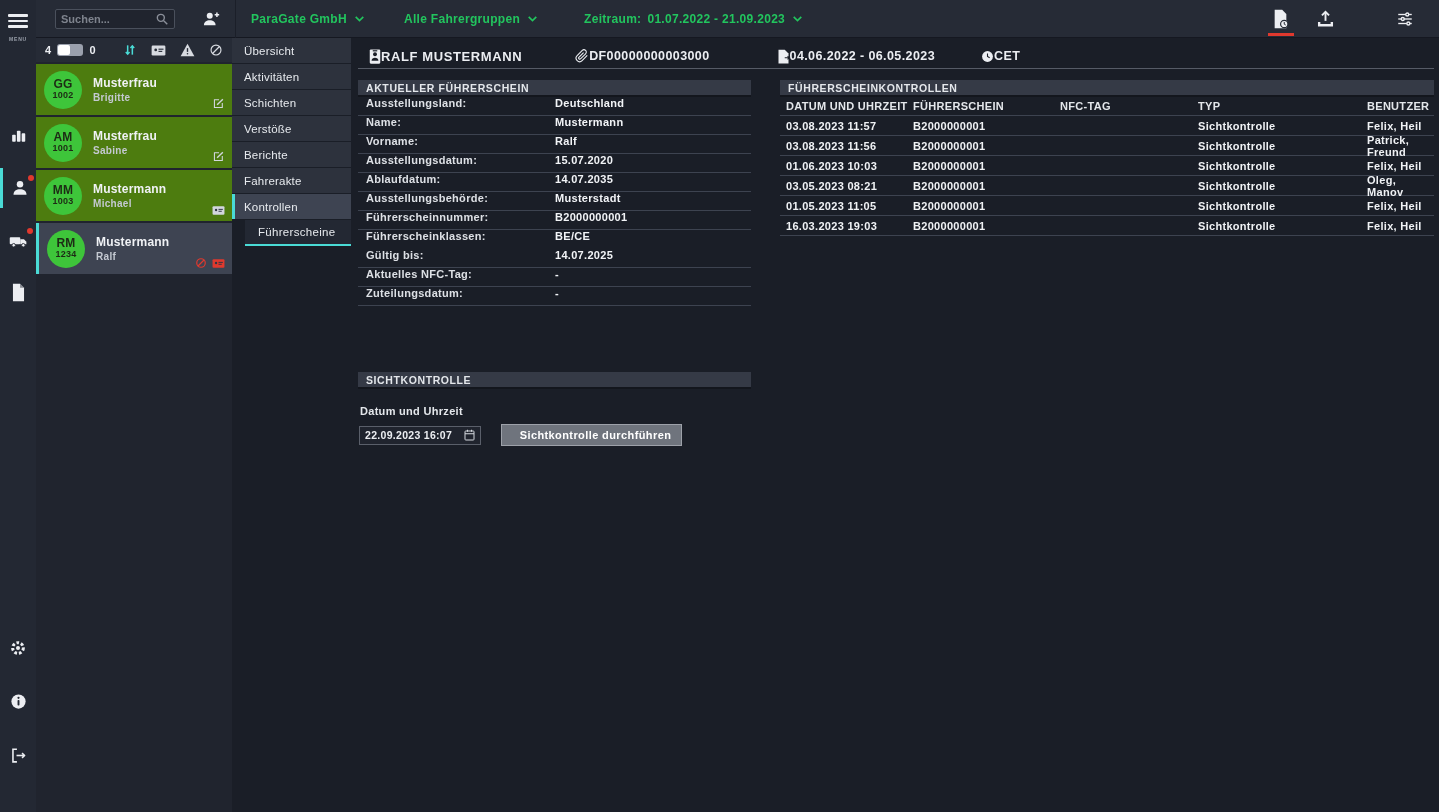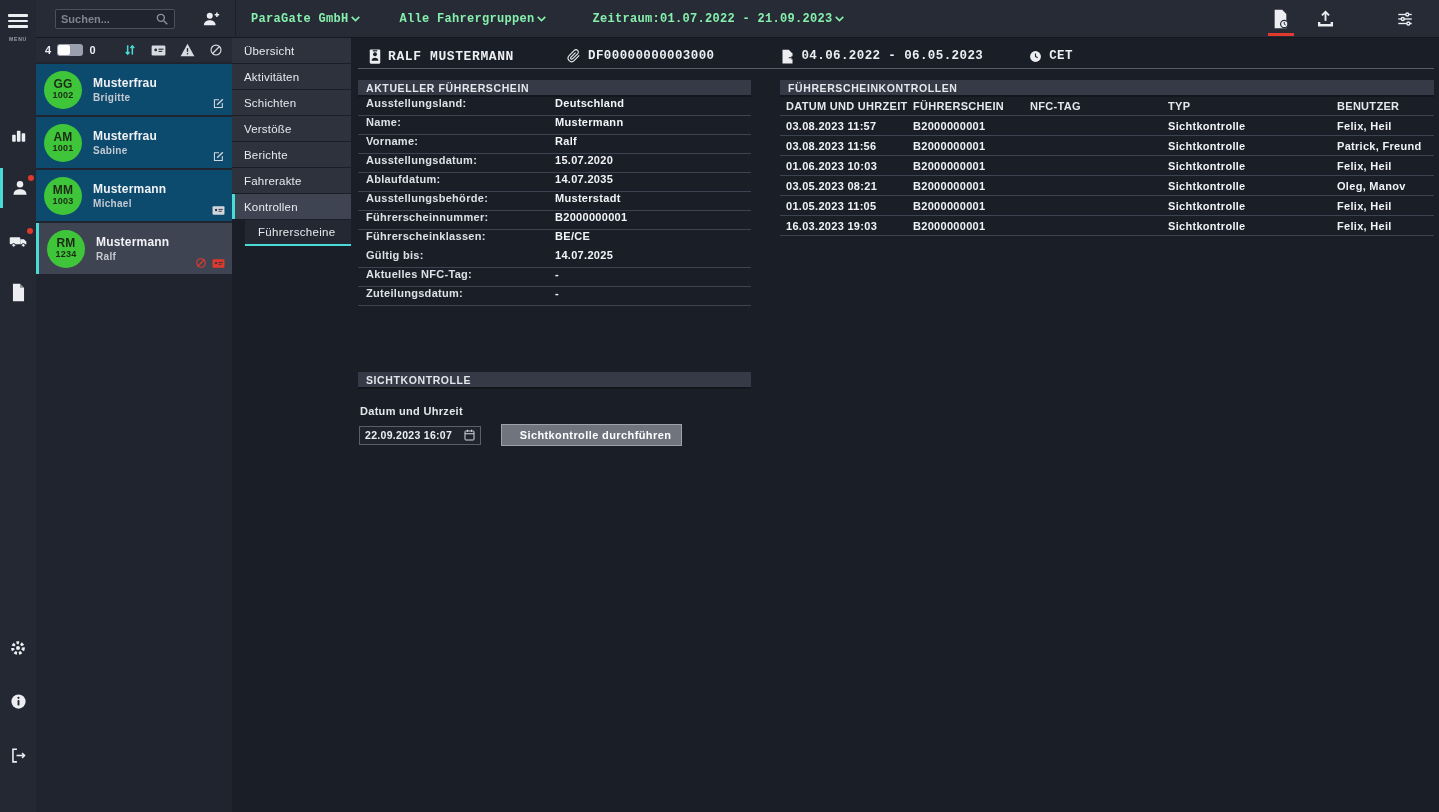--- a/index.html
+++ b/index.html
@@ -22,34 +22,34 @@
   .menu-label { position:absolute; top:36px; left:0; width:36px; text-align:center; font-size:5px; letter-spacing:.8px; color:#9aa0ab; }
   .dotwrap { position:relative; }
   .reddot { position:absolute; top:-3px; right:-4px; width:6px; height:6px; border-radius:50%; background:var(--alert-red,#e0392e); }
 
   
   .topbar { position:absolute; left:36px; top:0; width:1403px; height:38px; background:#262b36; border-bottom:1px solid #151821; display:flex; align-items:center; z-index:4;justify-content:space-between; }
   .search-box { margin-left:19px; width:120px; height:20px; border:1px solid #4a505c; border-radius:2px; background:#20242e; display:flex; align-items:center; padding:0 5px; }
   .search-box input { flex:1; min-width:0; background:transparent; border:none; outline:none; color:#cfd3da; font-family:inherit; font-size:11px; font-weight:700; }
   .search-box input::placeholder { color:#7e838d; font-weight:700; }
   .tb-sep { width:1px; height:38px; background:#1b1f29; margin-left:14px; }
-  .tb-group { display:flex; align-items:center; color:#86efac; font-size:12px; cursor:pointer; white-space:nowrap;font-family:Liberation Mono, monospace; }
+  .tb-group { display:flex; align-items:center; gap:6px; color:#22c55e; font-size:12px; cursor:pointer; white-space:nowrap; }
   .tb-right { margin-left:auto; display:flex; align-items:center; gap:24px; padding-right:24px; }
   .tb-iconbtn { position:relative; color:#eceef2; cursor:pointer; }
   .tb-iconbtn .active-underline { position:absolute; left:-3px; bottom:-7px; width:26px; height:3px; background:var(--alert-red,#e0392e); }
 
   
   .drivers { position:absolute; left:36px; top:38px; width:196px; height:774px; background:#20242e; z-index:3; }
   .drivers-header { height:24px; background:#262b36; display:flex; align-items:center; padding:0 9px; gap:6px; }
   .drv-count { font-size:11px; color:#eceef2; }
   .toggle { width:26px; height:12px; background:#9aa0ad; border-radius:3px; position:relative; cursor:pointer; }
   .toggle .knob { position:absolute; left:1px; top:1px; width:12px; height:10px; background:#ffffff; border-radius:2px; }
   .drivers-header .hsp { flex:1; }
   .drivers-header .hic { color:#d7dae0; display:inline-flex; margin-left:8px; cursor:pointer; }
-  .driver-card { position:relative; height:51px; margin-top:2px; background:#0c4a6e; display:flex; align-items:center; padding-left:8px; cursor:pointer; }
+  .driver-card { position:relative; height:51px; margin-top:2px; background:#4d7c0f; display:flex; align-items:center; padding-left:8px; cursor:pointer; }
   .driver-card.selected { background:var(--selected-bg,#3e4452); border-left:3px solid var(--accent-cyan,#4adbd6); }
   .avatar { width:38px; height:38px; border-radius:50%; background:var(--avatar-green,#3ec53a); color:#1d2b15; display:flex; flex-direction:column; align-items:center; justify-content:center; line-height:1.05; flex:0 0 38px; }
   .avatar .init { font-size:12px; font-weight:700; letter-spacing:.2px; }
   .avatar .num  { font-size:9px; font-weight:700; }
   .dtext { margin-left:11px; }
   .dlast { font-size:12px; color:#f0f2f5; letter-spacing:.2px; }
   .dfirst { font-size:10px; color:#c4c9d1; margin-top:2px; }
   .dicons { position:absolute; right:7px; bottom:5px; display:flex; gap:5px; }
   .dicons [data-icon] { display:none; color:#d2d6dd; }
   .dicons [data-icon].show { display:inline-flex; }
@@ -57,21 +57,21 @@
 
   
   .nav { position:absolute; left:232px; top:38px; width:119px; z-index:2; }
   .nav-item { height:25px; margin-bottom:1px; background:#2d323d; display:flex; align-items:center; padding-left:12px; font-size:11.5px; font-weight:400; letter-spacing:.2px; color:#e7eaee; cursor:pointer; }
   .nav-item.active { background:#3e4452; border-left:3px solid var(--accent-cyan,#4adbd6); padding-left:9px; }
   .nav-sub { height:26px; margin-left:13px; background:#232833; border-bottom:2px solid var(--accent-cyan,#4adbd6); display:flex; align-items:center; padding-left:13px; font-size:11.5px; font-weight:400; color:#e7eaee; cursor:pointer; }
 
   
   .main { position:absolute; left:351px; top:38px; width:1088px; height:774px; }
   .main-header { position:absolute; left:7px; right:5px; top:6px; height:25px; display:flex; align-items:center; border-bottom:1px solid #565b66; color:#eceef2; }
-  .mh-group { display:flex; align-items:center; gap:7px; white-space:nowrap;font-family:Liberation Mono, monospace; }
+  .mh-group { display:flex; align-items:center; white-space:nowrap; }
   .mh-title { font-size:13px; letter-spacing:.6px; }
   .mh-val { font-size:12.5px; letter-spacing:.4px; }
 
   .panel-head { height:17px; background:var(--panel-header-bg,#353a46); border-bottom:2px solid #13161d; display:flex; align-items:center; padding-left:8px; font-size:10.5px; letter-spacing:.6px; color:#e4e7eb; }
 
   .license-panel { position:absolute; left:7px; top:42px; width:393px; }
   .lic-row { height:19px; display:flex; align-items:flex-start; border-bottom:1px solid #3d4350; }
   .lic-row.no-border { border-bottom:none; }
   .lic-label { width:197px; padding-left:8px; color:#dde0e5; }
   .lic-value { color:#f2f4f7; }
@@ -81,21 +81,21 @@
   .sicht-controls { margin-top:7px; display:flex; align-items:center; }
   .dt-input { width:122px; height:19px; margin-left:1px; background:#20242e; border:1px solid #5a5f6a; display:flex; align-items:center; padding:0 5px; }
   .dt-input input { flex:1; min-width:0; background:transparent; border:none; outline:none; color:#eceef2; font-family:inherit; font-size:10.5px; font-weight:700; letter-spacing:.3px; }
   .sicht-btn { margin-left:20px; width:181px; height:22px; background:var(--button-gray,#6f747d); border:1px solid #9da1a9; color:#ffffff; font-family:inherit; font-size:11px; font-weight:700; letter-spacing:.4px; cursor:pointer;padding-left:8px; }
 
   .controls-panel { position:absolute; left:429px; top:42px; width:654px; }
   .ctrl-header-row, .ctrl-row { display:flex; align-items:center; border-bottom:1px solid #3d4350; }
   .ctrl-header-row { height:19px; color:#e4e7eb; }
   .ctrl-row { height:20px; color:#f0f2f5; }
   .c1 { width:133px; padding-left:6px; }
-  .c2 { width:117px; }
+  .c2 { width:147px; }
   .c3 { width:138px; }
   .c4 { width:124px; }
   .c5 { flex:1;padding-left:45px; }
 </style>
 </head>
 <body>
 
 <div id="app">
 
   <div class="rail">

